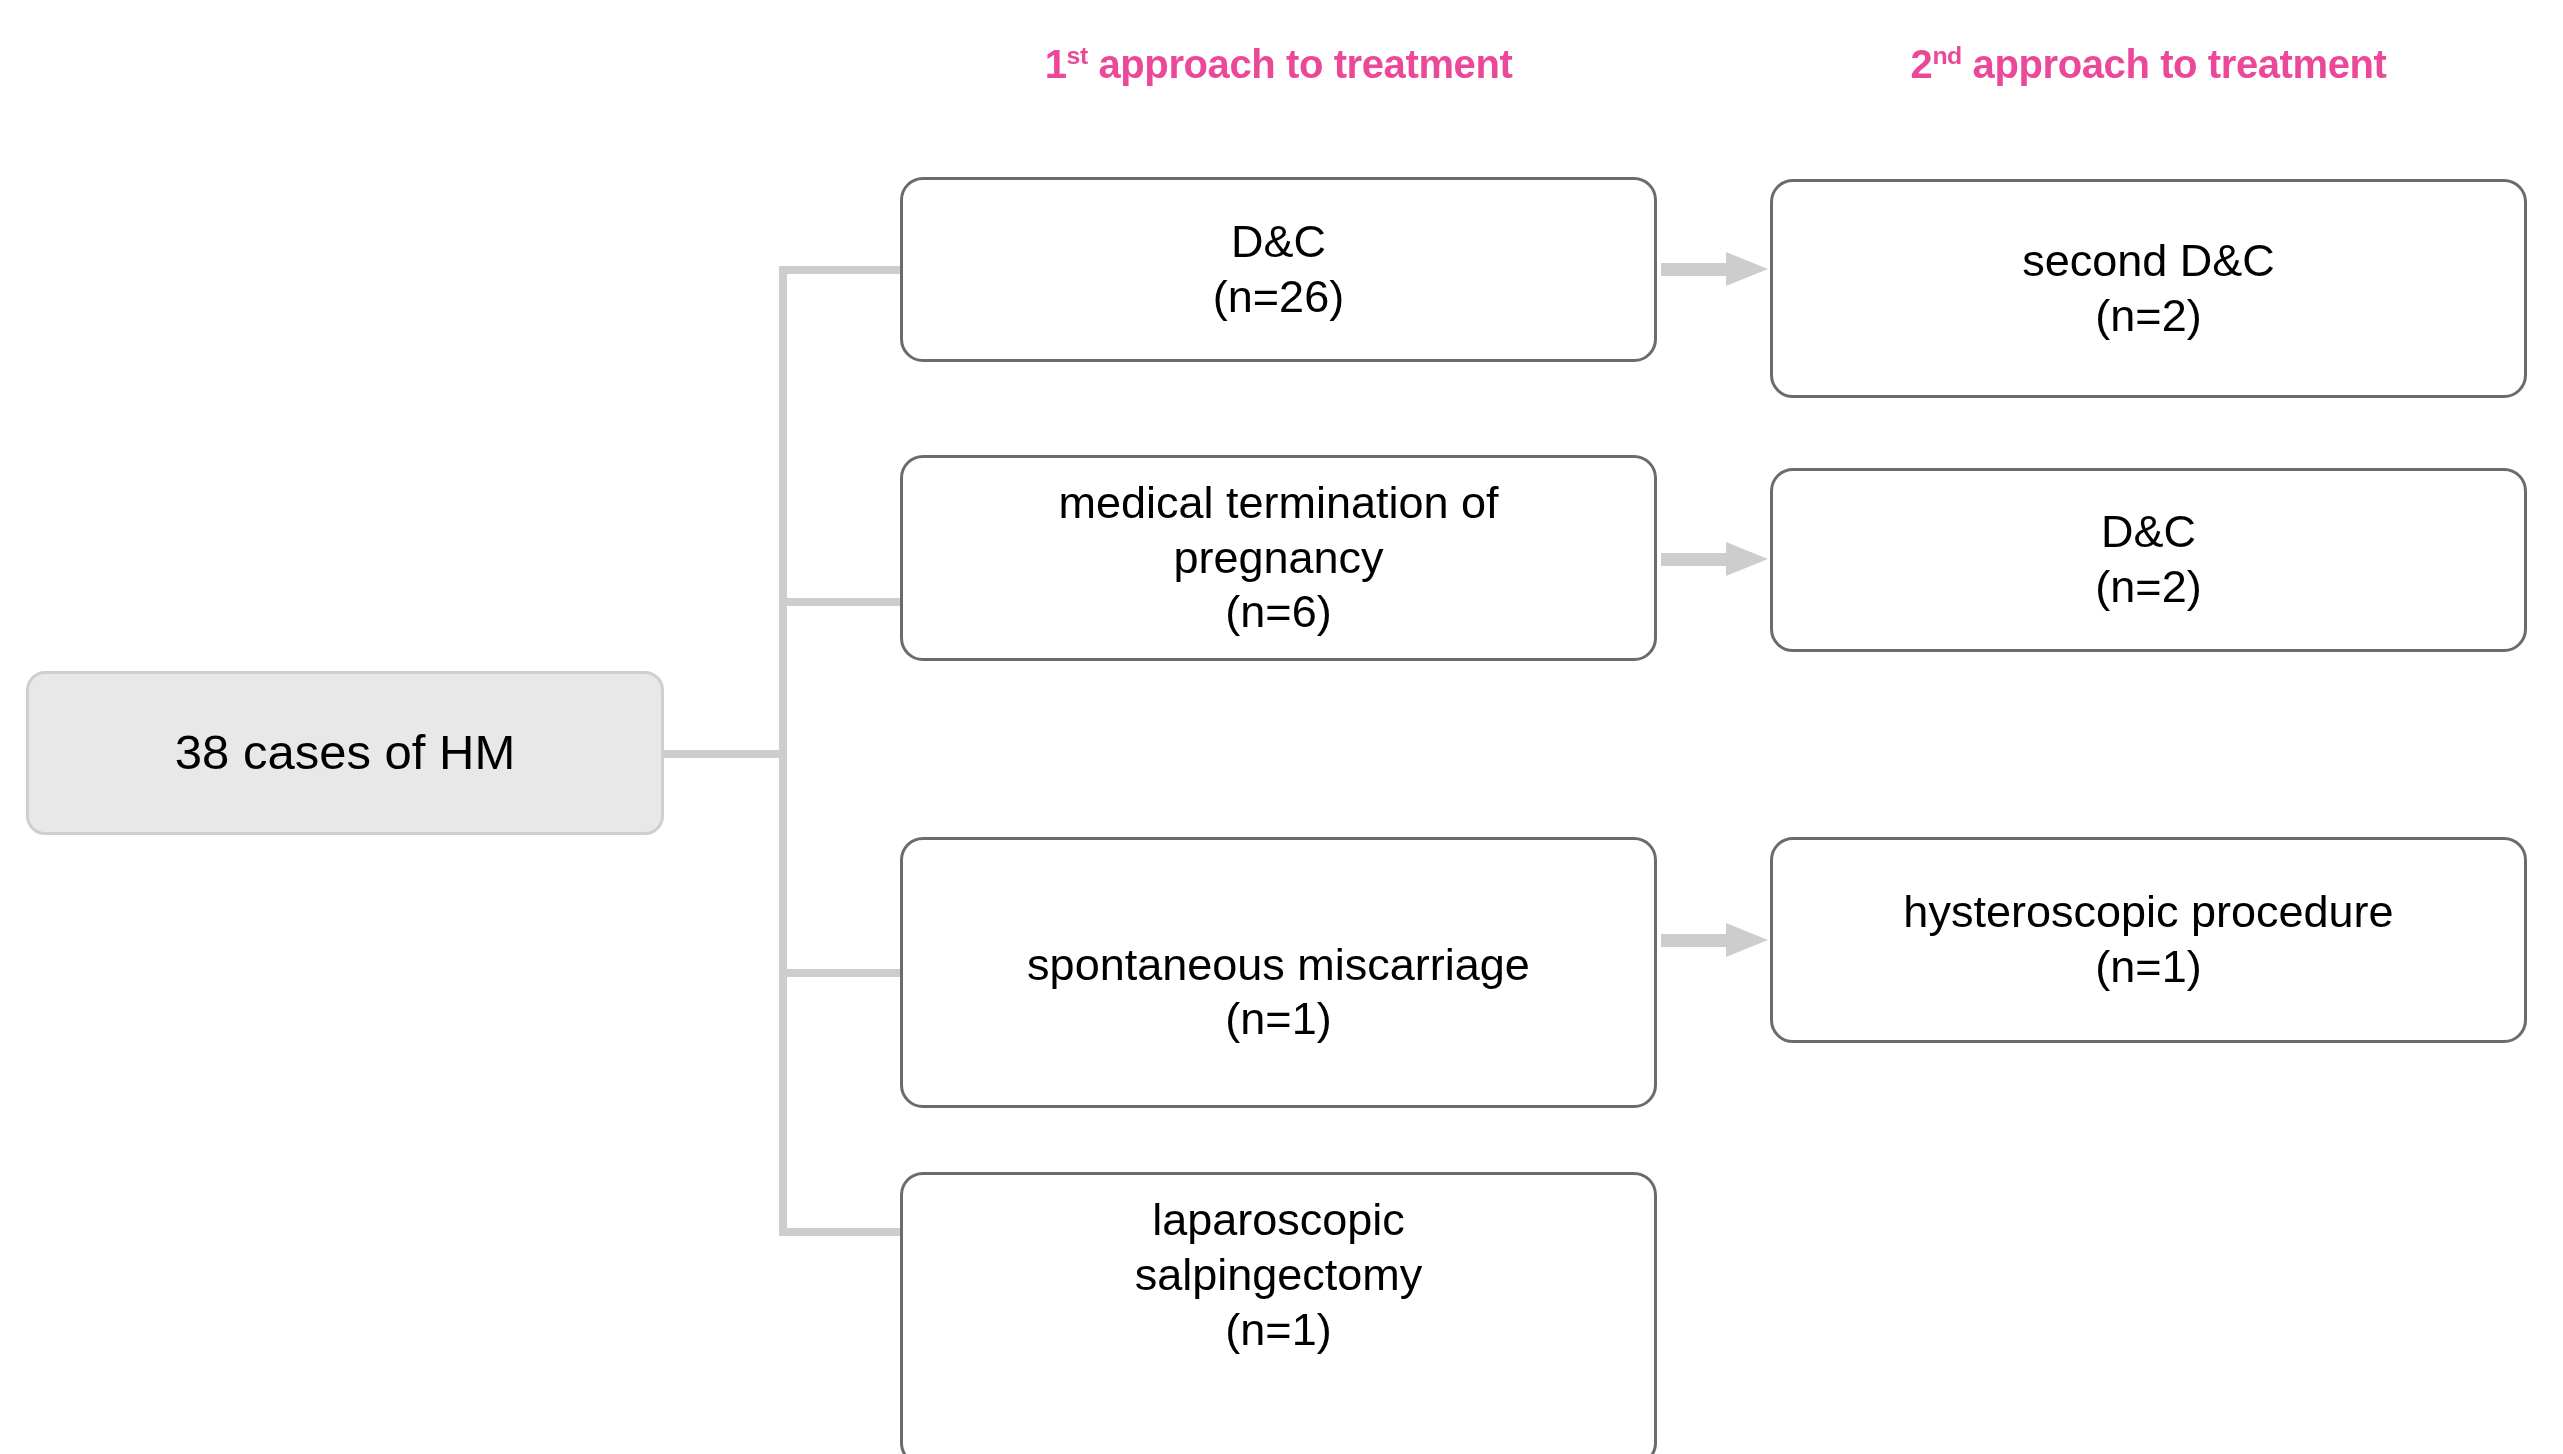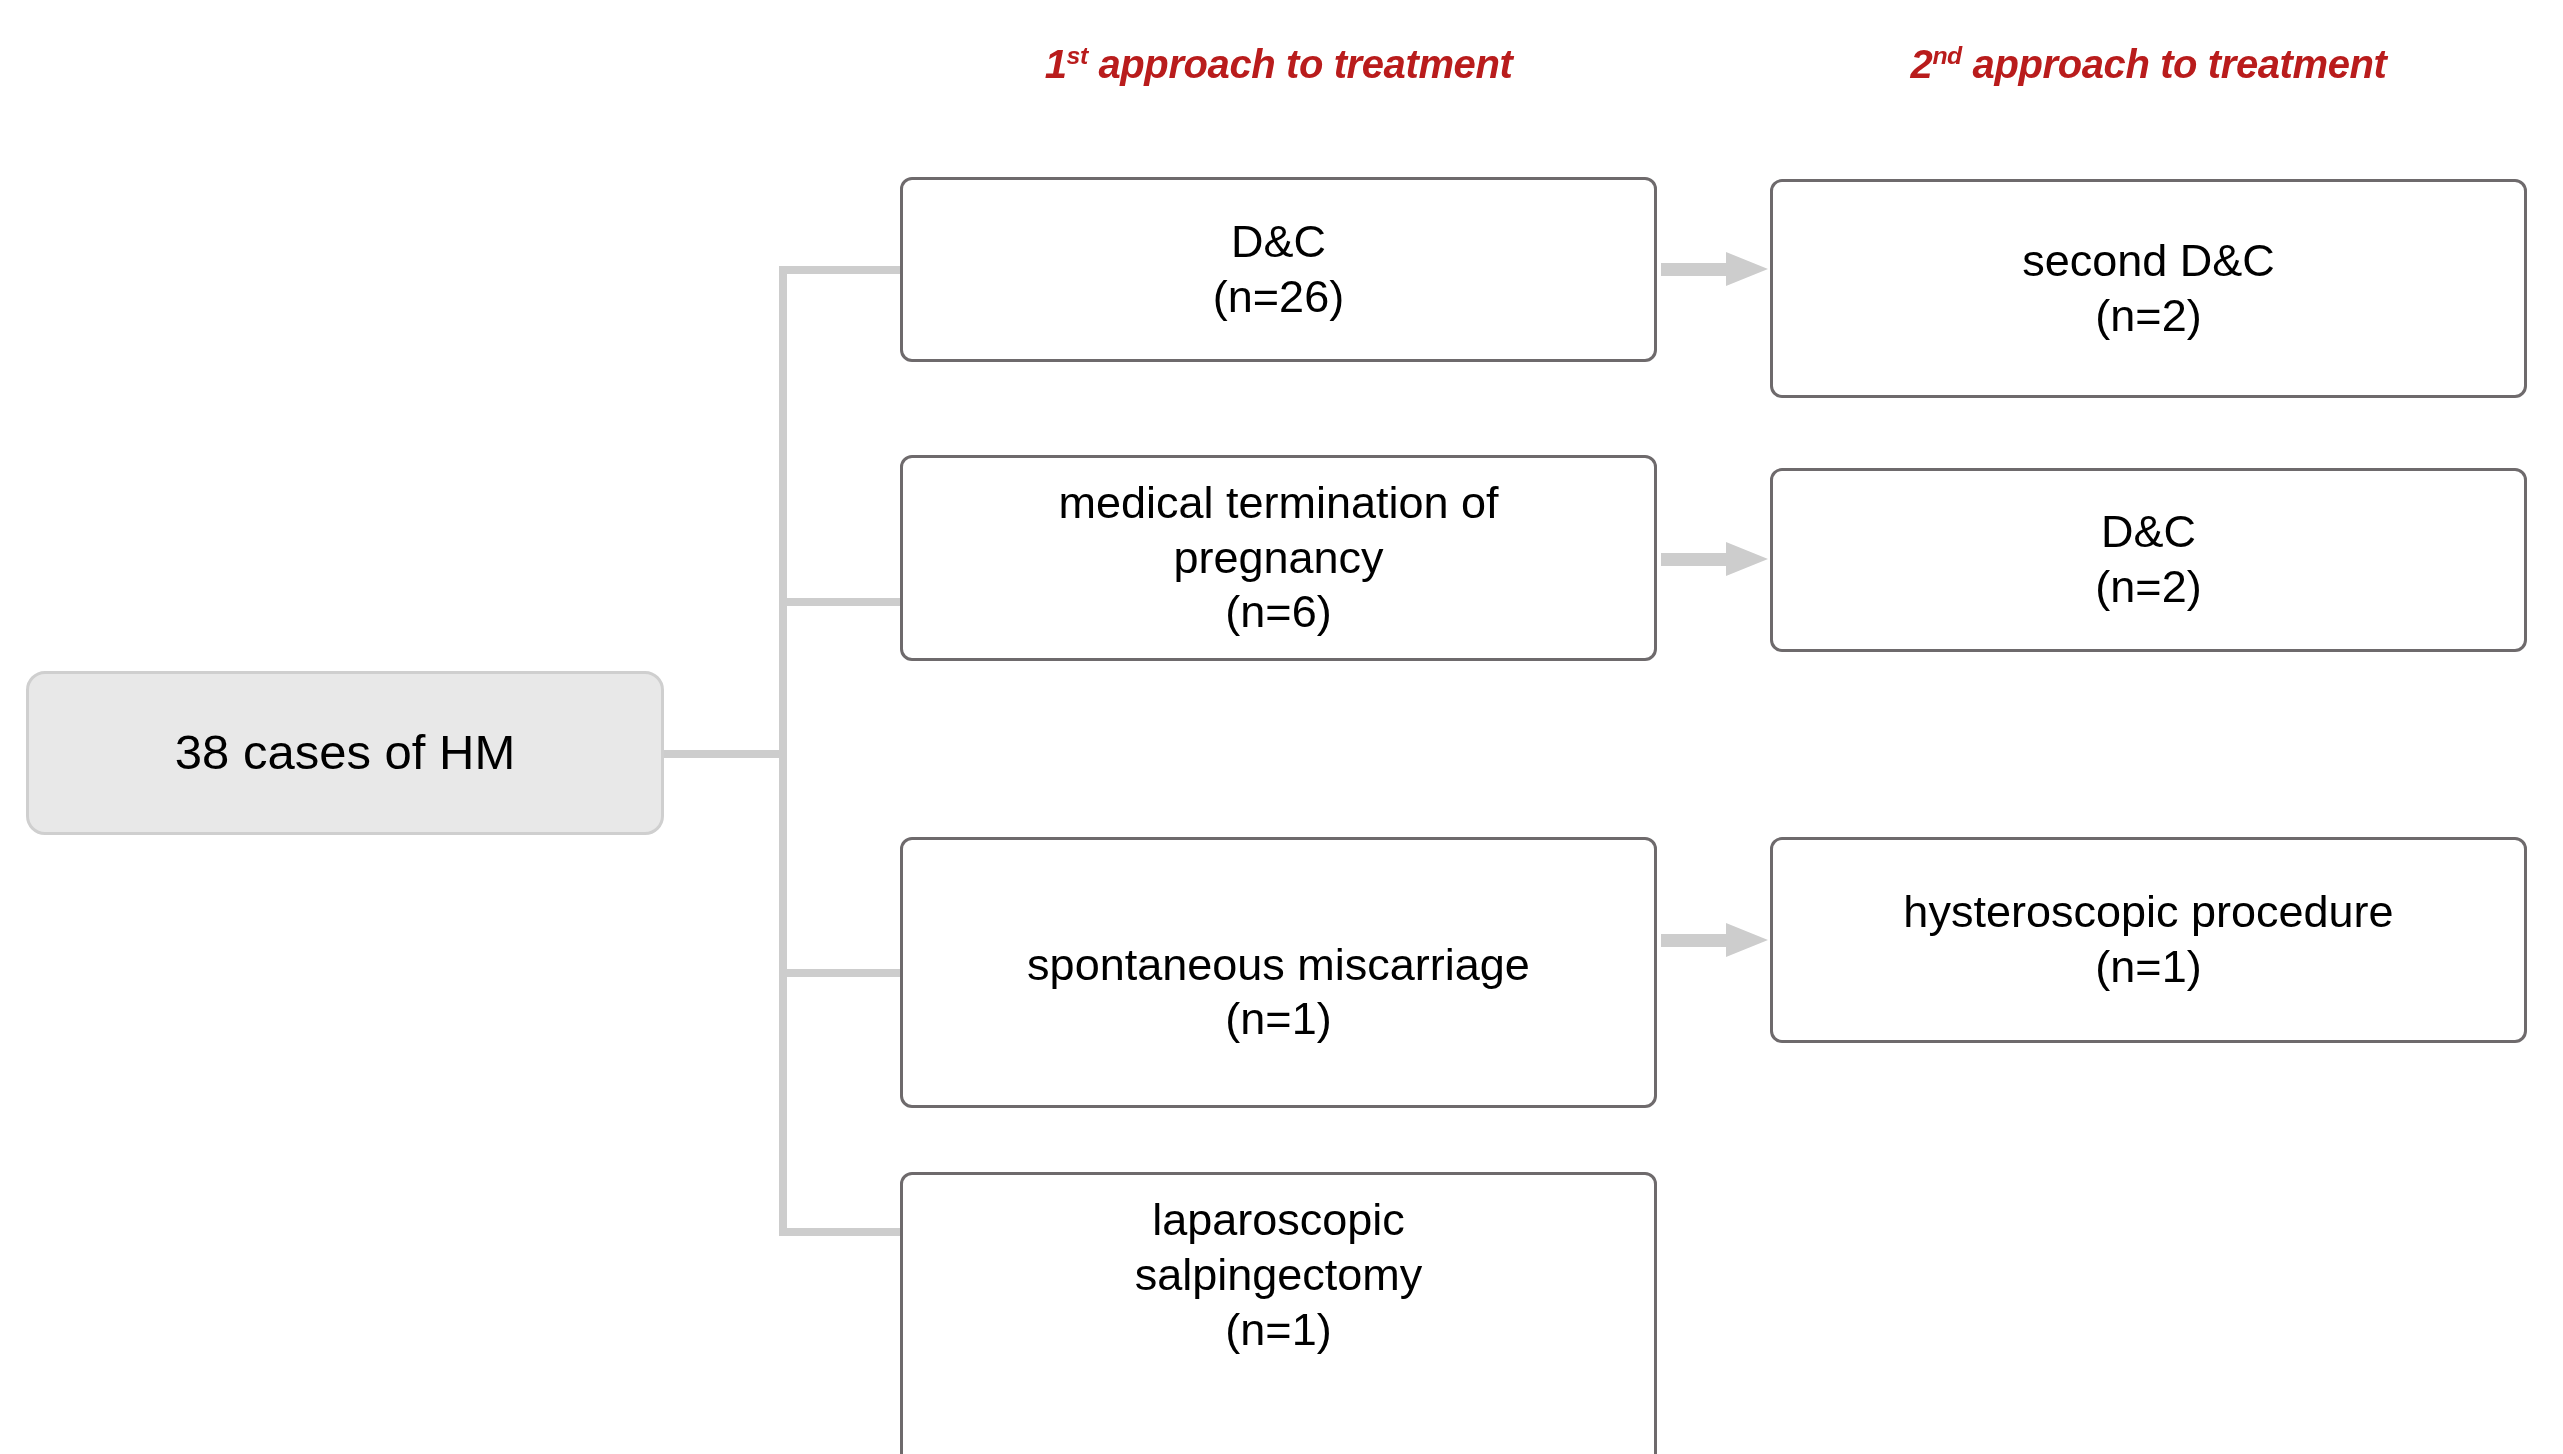--- a/index.html
+++ b/index.html
@@ -15,24 +15,23 @@
     position: relative;
     width: 2563px;
     height: 1455px;
     background: #ffffff;
     overflow: hidden;
   }
 
   
   .col-header {
     position: absolute;
-    font-style: italic;
     font-weight: 700;
     font-size: 40px;
-    color: #b91c1c;
+    color: #ec4899;
     letter-spacing: -0.4px;
     text-align: center;
     white-space: nowrap;
     line-height: 1;
   }
   .col-header sup {
     font-size: 0.62em;
     vertical-align: super;
     line-height: 0;
   }
@@ -46,21 +45,21 @@
     display: flex;
     flex-direction: column;
     align-items: center;
     justify-content: center;
     text-align: center;
     color: #000000;
     font-size: 45px;
     line-height: 1.22;
     background: #ffffff;
     border: 3.5px solid #6e6a6c;
-    border-radius: 12px;
+    border-radius: 23px;
     padding: 5.2px 12.2px;
   }
   .node .line { display: block; white-space: nowrap; }
 
   .node.root {
     background: #e8e8e8;
     border: 3.5px solid #cfcfcf;
     border-radius: 19px;
     font-size: 49px;
   }

